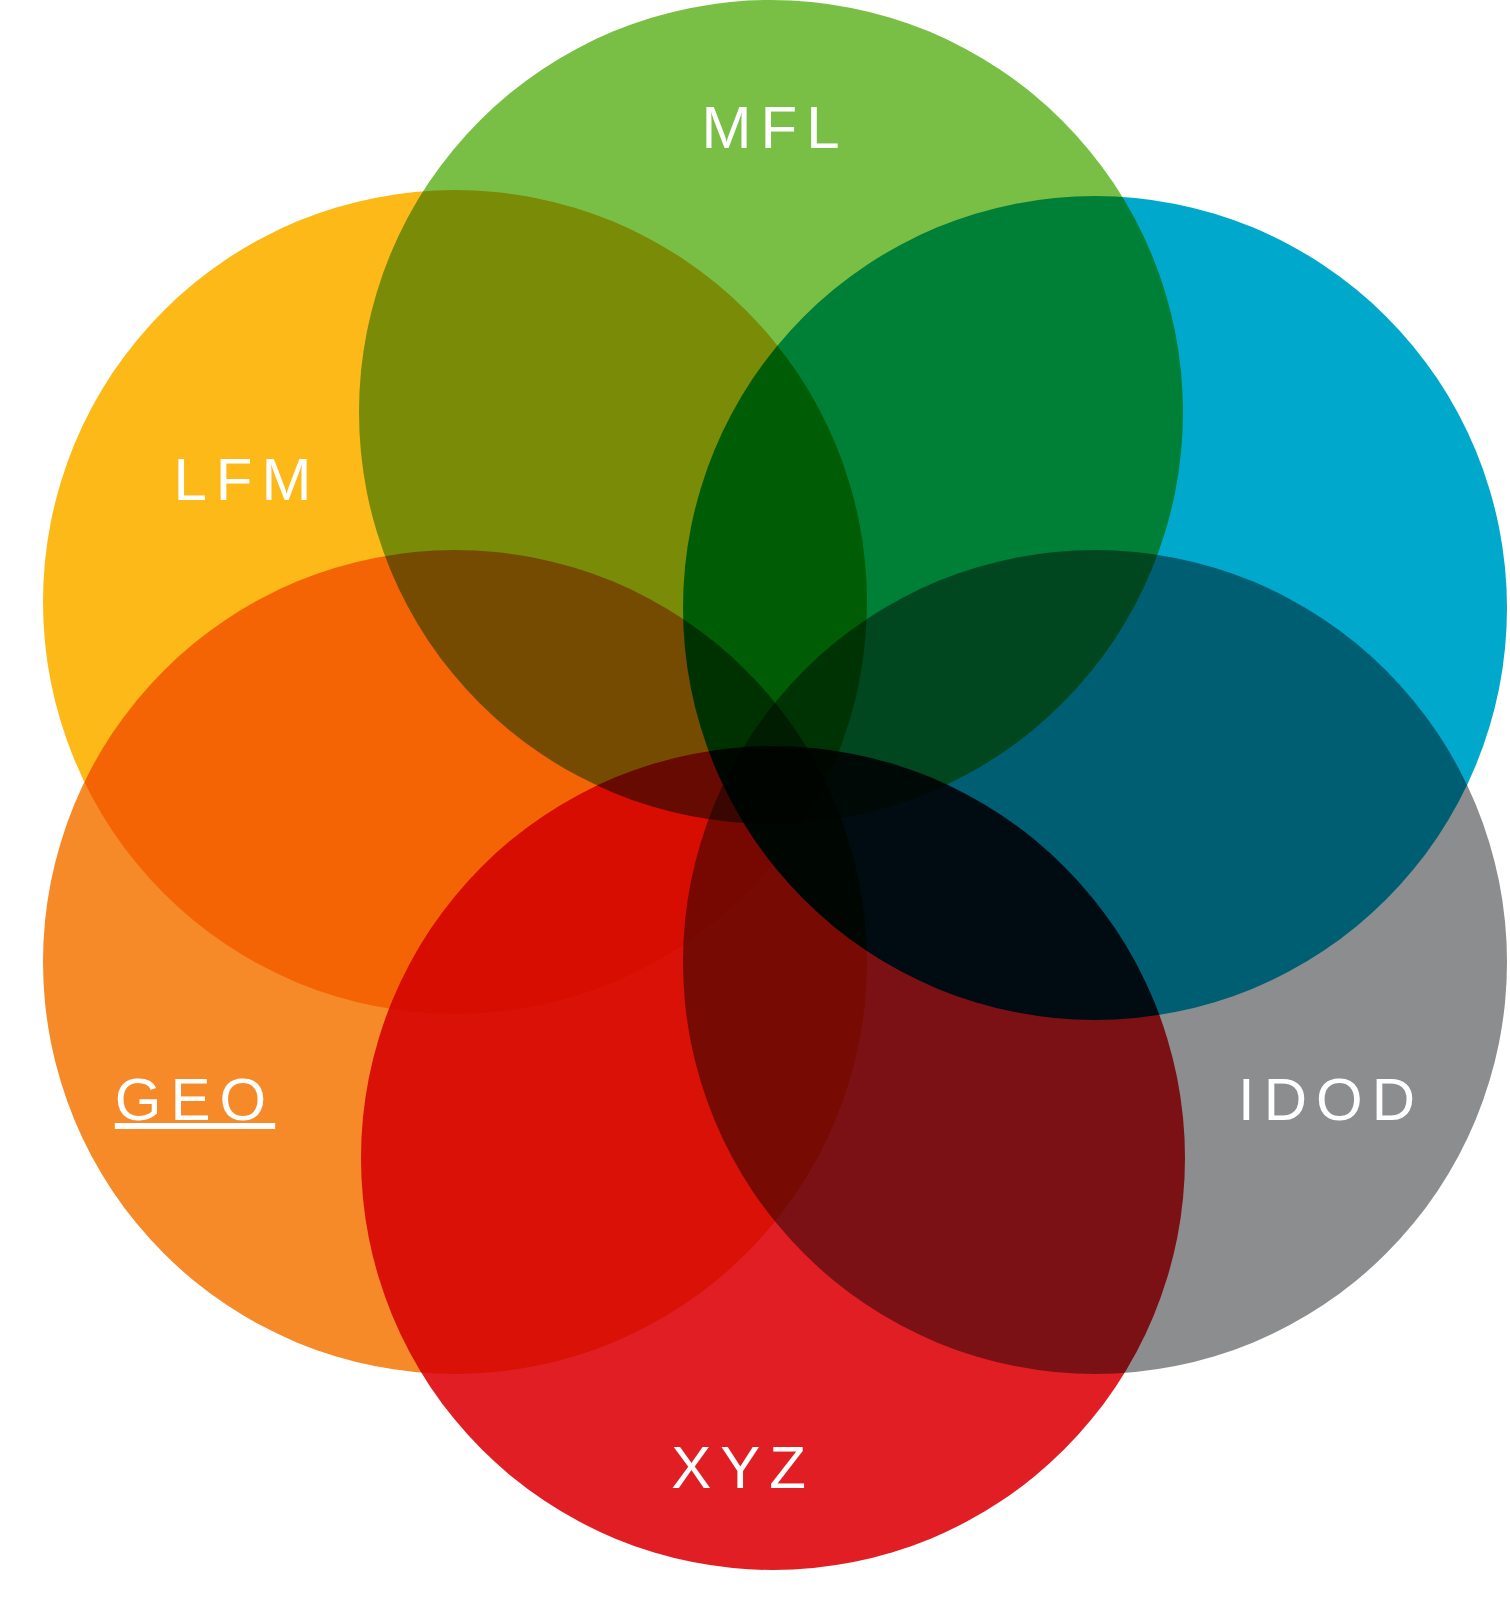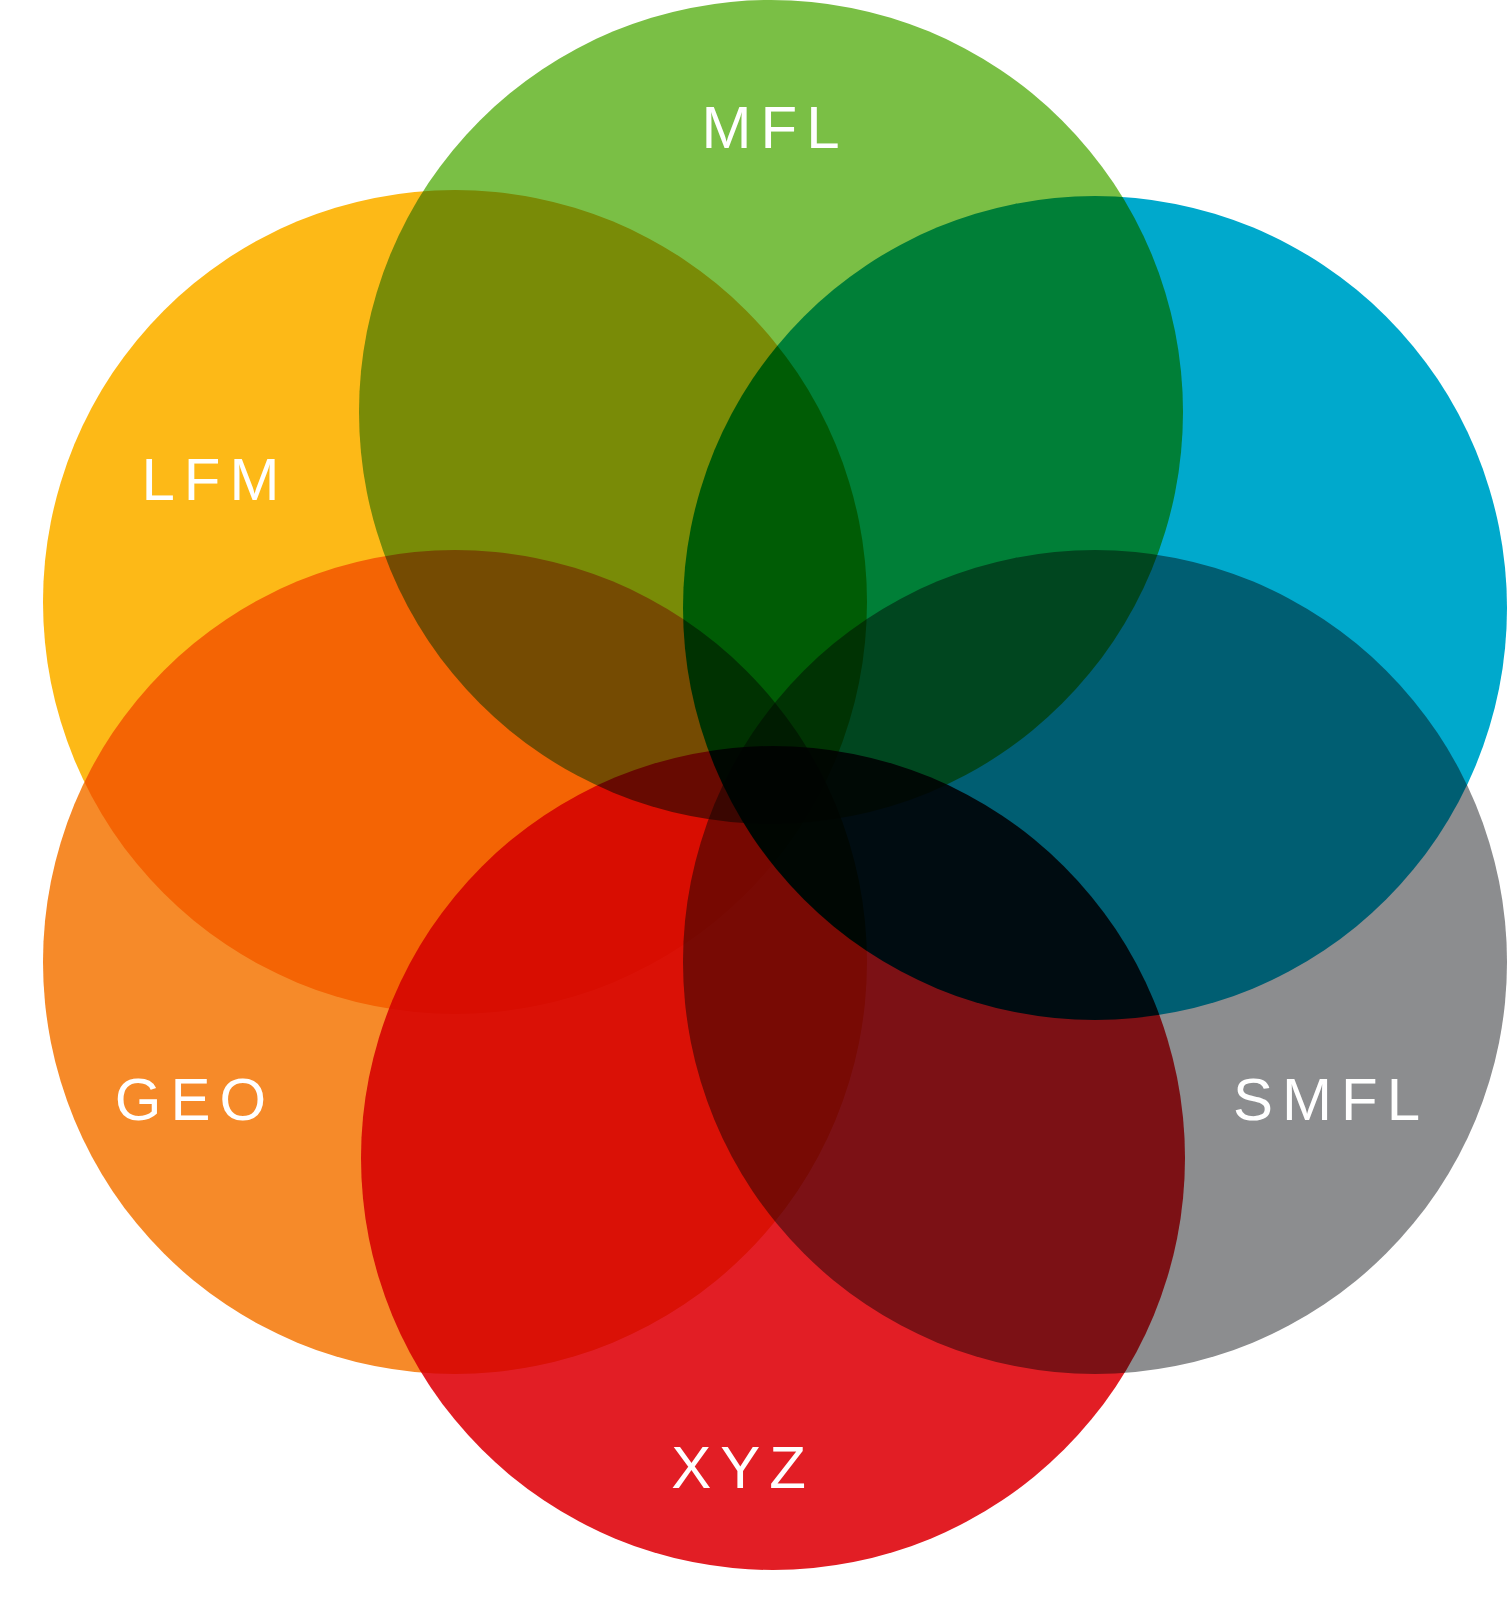--- a/index.html
+++ b/index.html
@@ -46,17 +46,17 @@
 
 <div class="diagram">
   <div class="circle" style="left: 316px; top: 0px; width: 824px; height: 824px; background: rgb(122, 191, 69);"></div>
   <div class="circle" style="left: 640px; top: 196px; width: 824px; height: 824px; background: rgb(0, 169, 204);"></div>
   <div class="circle" style="left: 640px; top: 550px; width: 824px; height: 824px; background: rgb(140, 141, 143);"></div>
   <div class="circle" style="left: 318px; top: 746px; width: 824px; height: 824px; background: rgb(226, 30, 37);"></div>
   <div class="circle" style="left: 0px; top: 550px; width: 824px; height: 824px; background: rgb(246, 138, 41);"></div>
   <div class="circle" style="left: 0px; top: 190px; width: 824px; height: 824px; background: rgb(253, 185, 23);"></div>
 
   <div class="label" style="left: 732px; top: 128px;">MFL</div>
-  <div class="label" style="left: 1288px; top: 1100px;">SMFL</div>
+  <div class="label" style="left: 1288px; top: 1100px;">IDOD</div>
   <div class="label" style="left: 700px; top: 1468px;">XYZ</div>
-  <div class="label" style="left: 152px; top: 1100px;">GEO</div>
-  <div class="label" style="left: 172px; top: 480px;">LFM</div>
+  <div class="label" style="left: 152px; top: 1100px; text-decoration: underline;">GEO</div>
+  <div class="label" style="left: 204px; top: 480px;">LFM</div>
 </div>
 
 </body></html>

